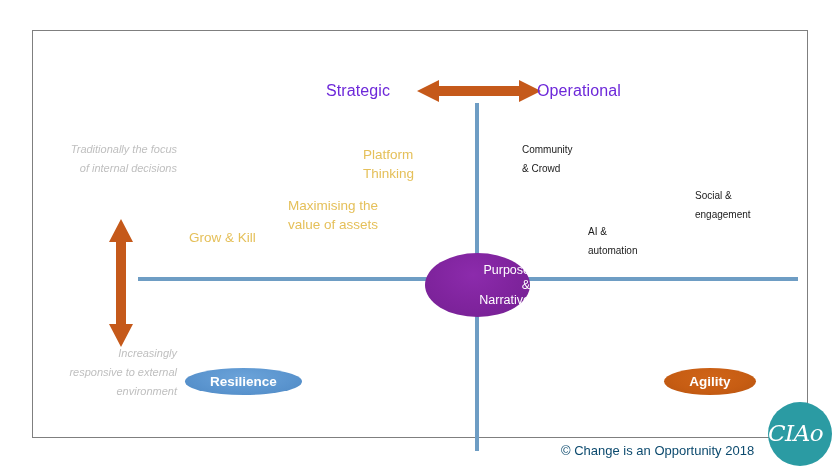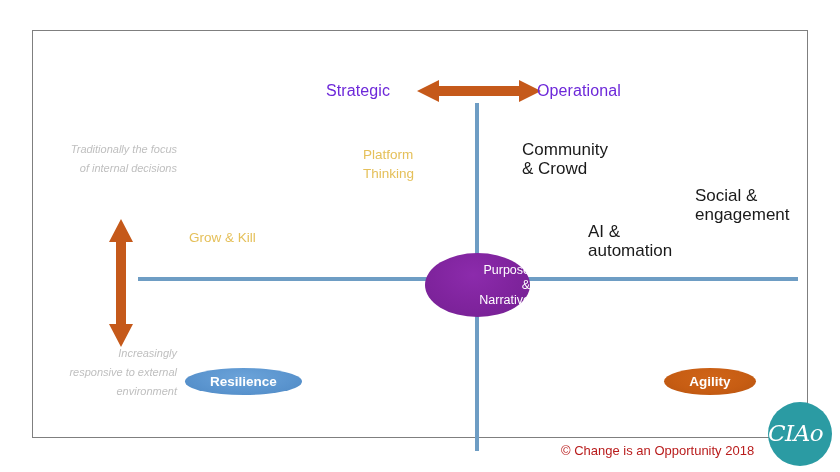--- a/index.html
+++ b/index.html
@@ -139,35 +139,35 @@
     font-size: 13.5px;
     line-height: 19px;
     color: #e5c05a;
   }
   #item-platform-thinking { left: 330px; top: 114px; }
   #item-maximising       { left: 255px; top: 165px; }
   #item-grow-kill        { left: 156px; top: 197px; }
 
   .item-dark {
     position: absolute;
-    font-size: 17px;
+    font-size: 10px;
     line-height: 19px;
     color: #1a1a1a;
   }
   #item-community  { left: 489px; top: 109px; }
   #item-social     { left: 662px; top: 155px; }
   #item-ai         { left: 555px; top: 191px; }
 
   
   #footer-copyright {
     position: absolute;
     left: 561px;
     top: 443px;
     font-size: 13px;
-    color: #b91c1c;
+    color: #0c4a6e;
     white-space: nowrap;
   }
 
   
   #ciao-logo {
     position: absolute;
     left: 768px;
     top: 402px;
     width: 64px;
     height: 64px;
@@ -222,20 +222,24 @@
     <span>Purpose</span>
     <span>&amp;</span>
     <span>Narrative</span>
   </div>
 
   <div class="item-gold" id="item-platform-thinking">
     <div>Platform</div>
     <div>Thinking</div>
   </div>
 
+  <div class="item-gold" id="item-maximising">
+    <div>Maximising the</div>
+    <div>value of assets</div>
+  </div>
 
   <div class="item-gold" id="item-grow-kill">
     <div>Grow &amp; Kill</div>
   </div>
 
   <div class="item-dark" id="item-community">
     <div>Community</div>
     <div>&amp; Crowd</div>
   </div>
 

